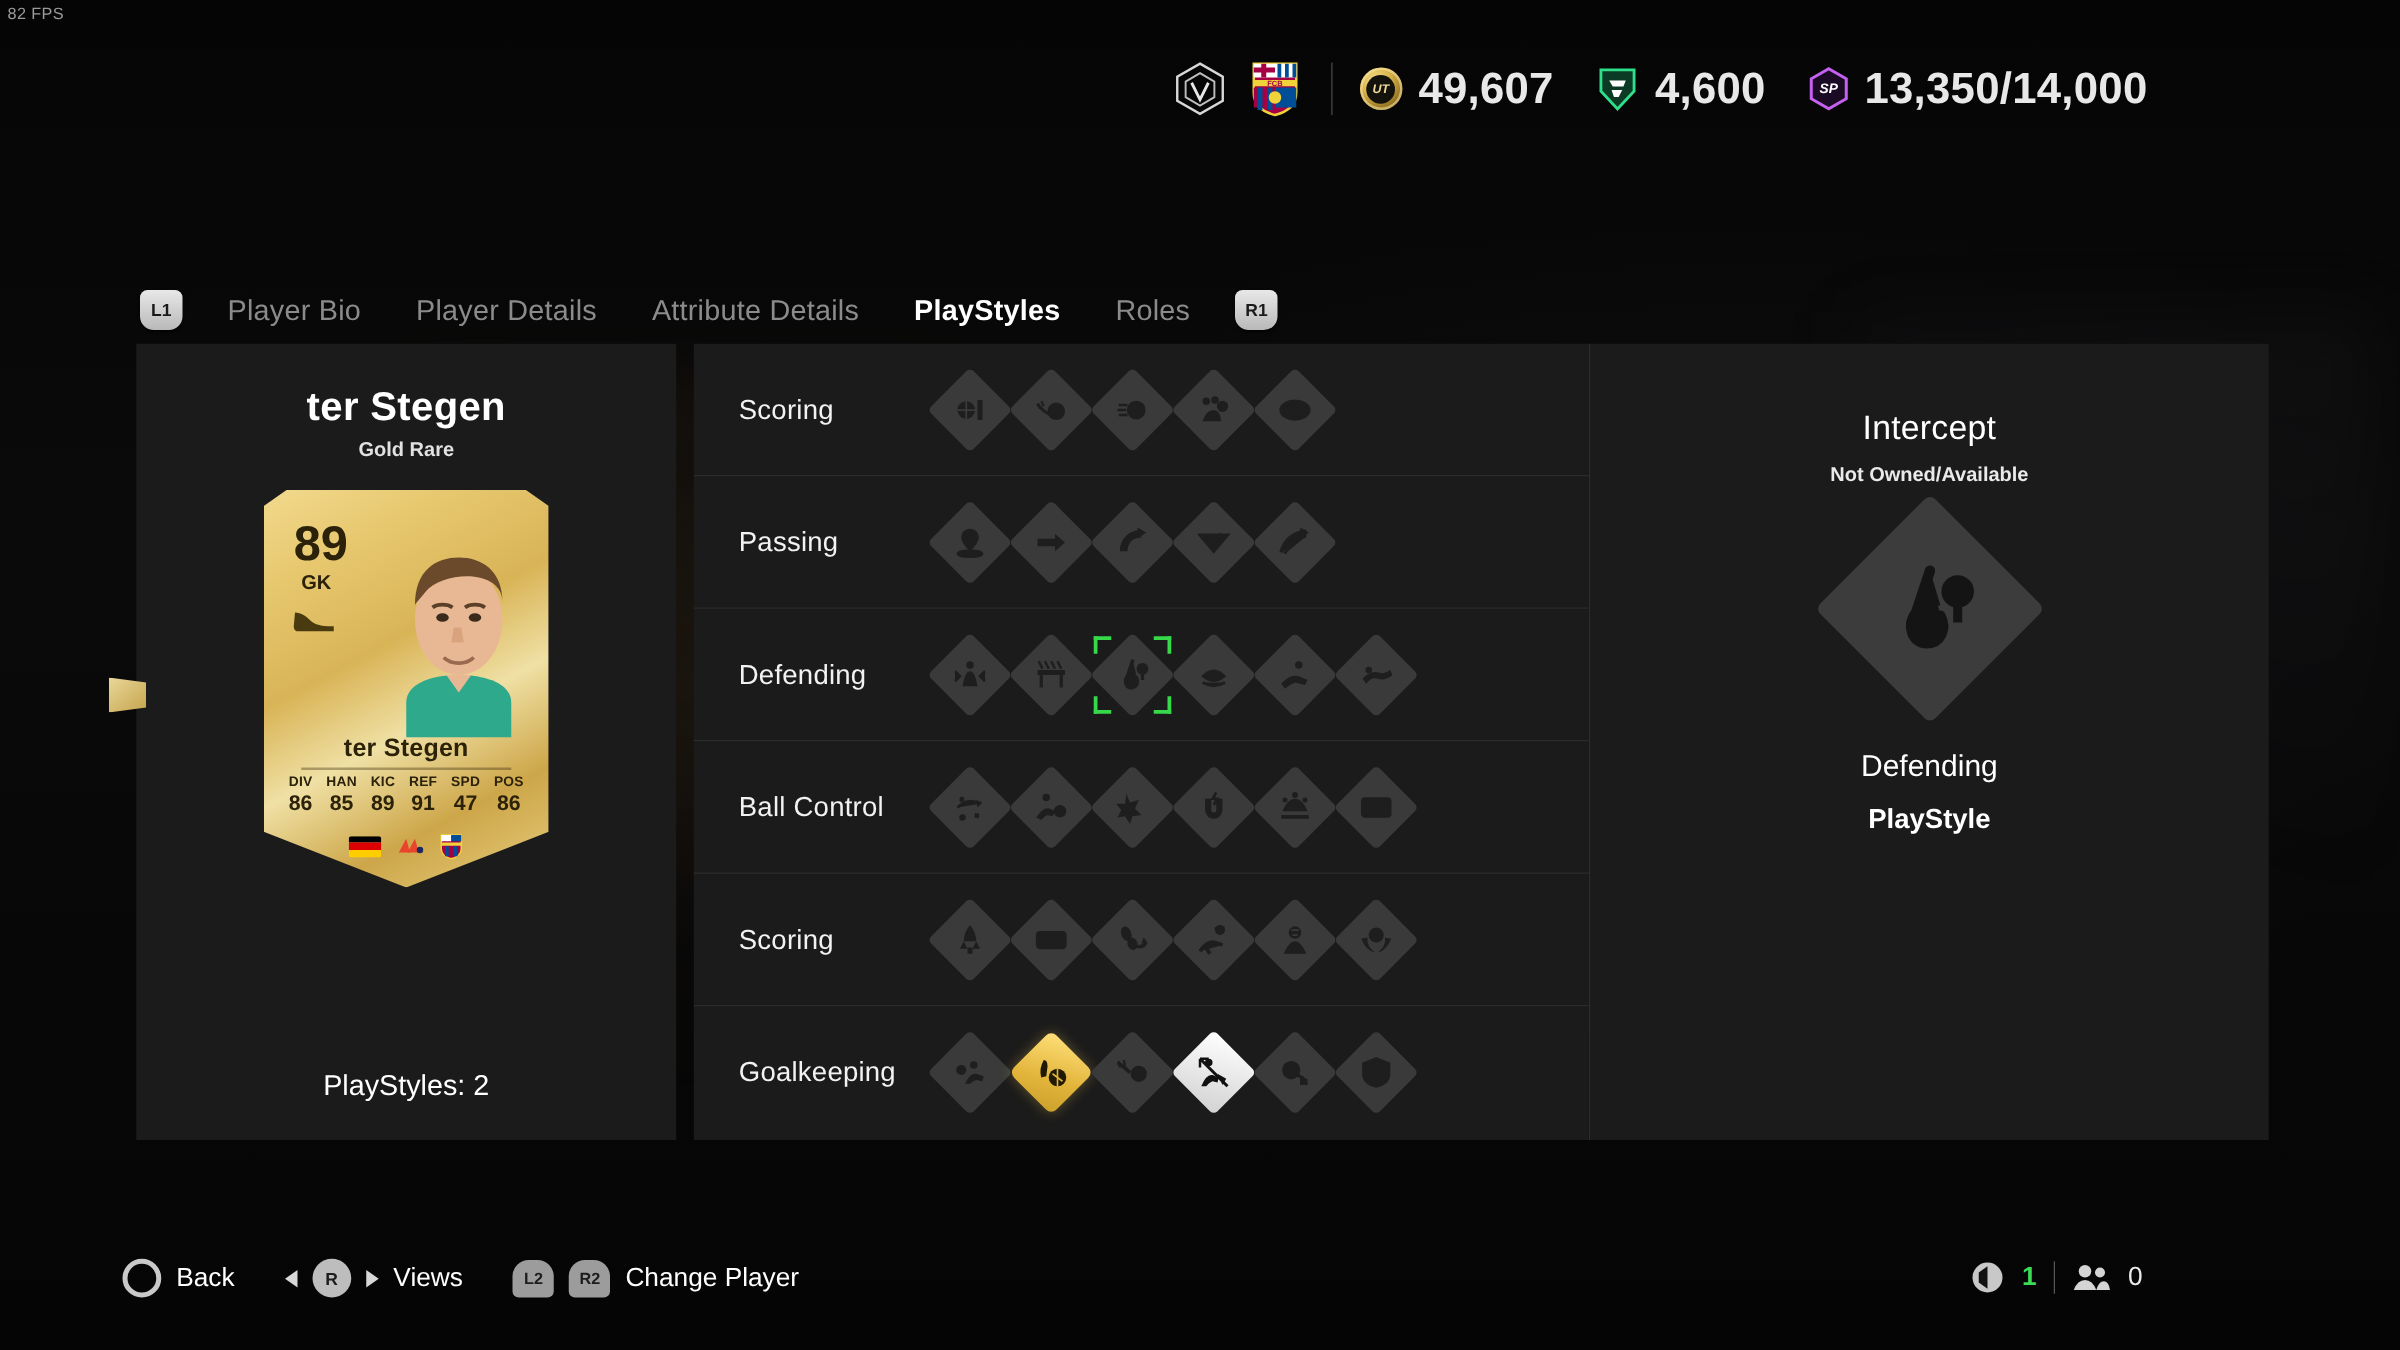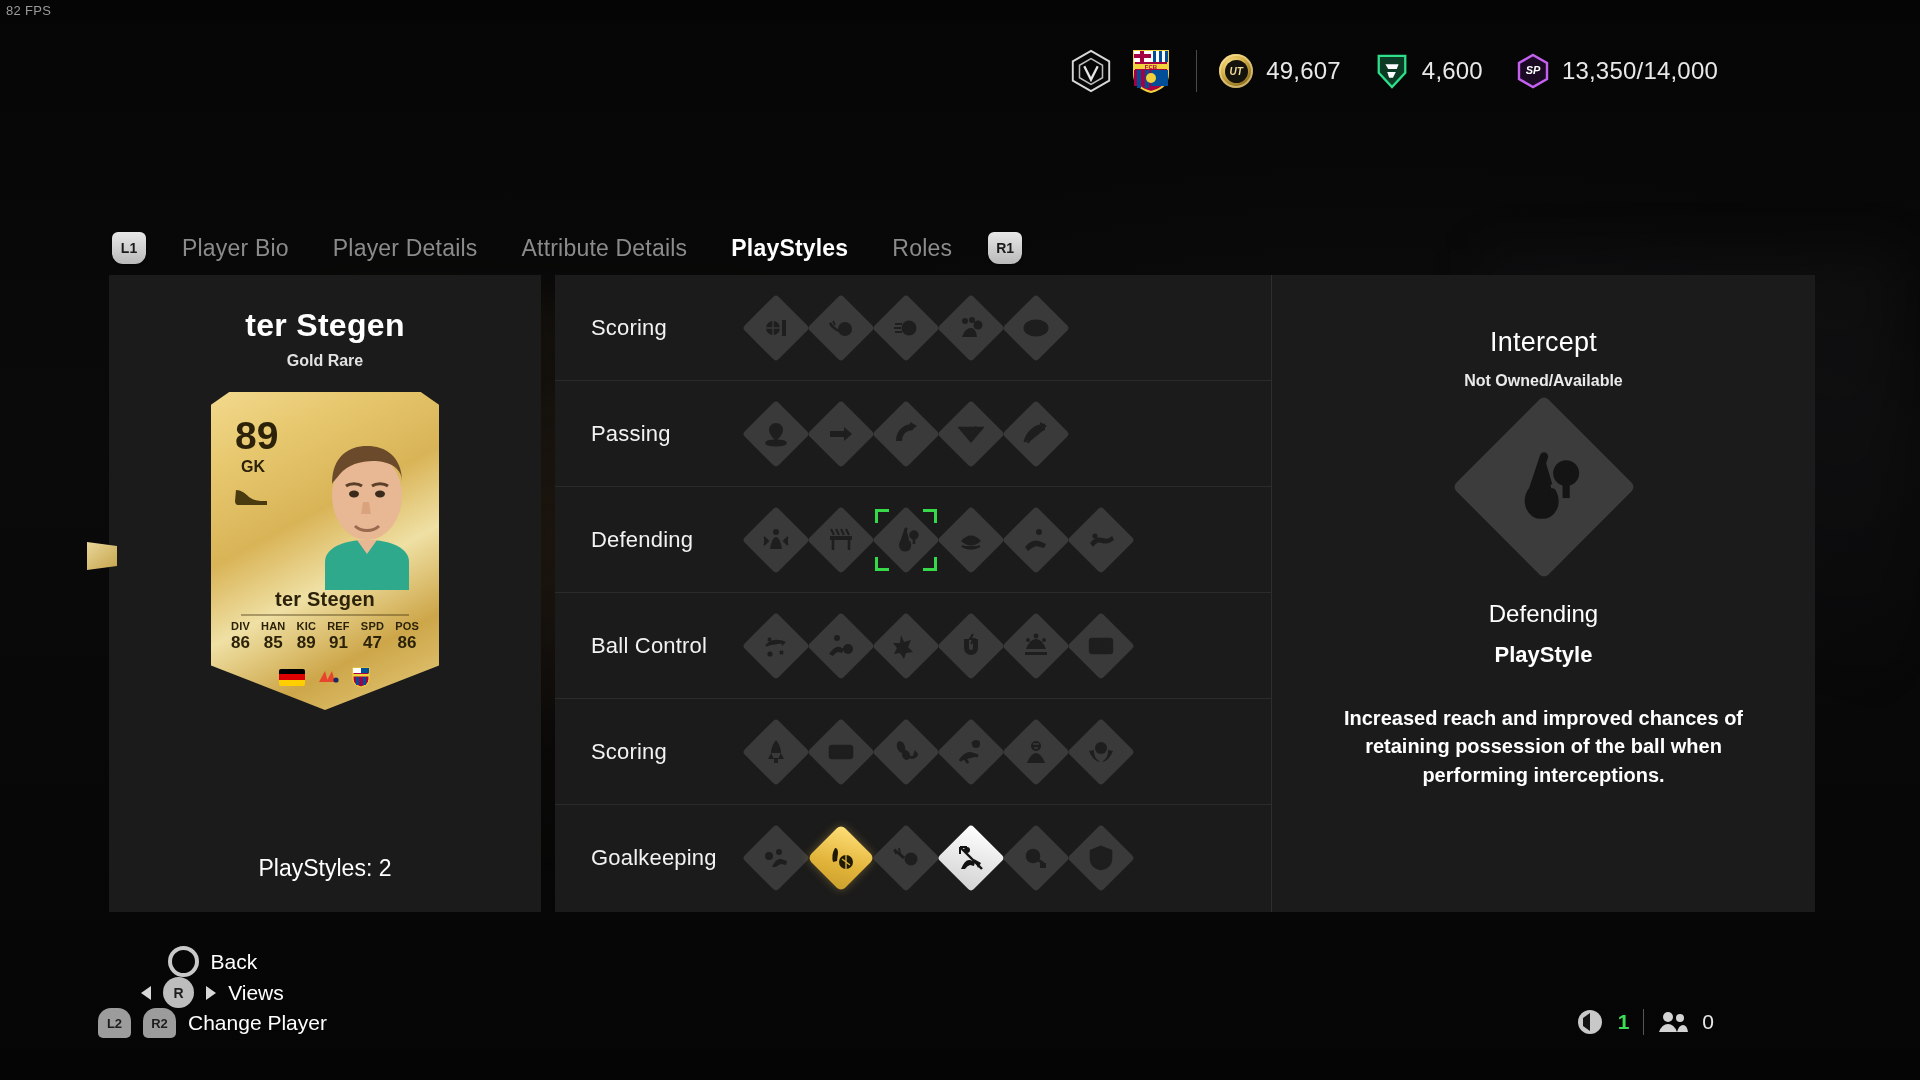--- a/index.html
+++ b/index.html
@@ -41,21 +41,21 @@
     position:absolute; right:30px; top:48px;
     display:flex; align-items:center; gap:0;
   }
   .badge-group{ display:flex; align-items:center; gap:14px; margin-right:18px; }
   .club-logo{ width:46px; height:46px; }
   .divider-v{
     width:1px; height:42px; background:#4a4a4a; margin:0 22px 0 4px;
   }
   .cur{ display:flex; align-items:center; gap:13px; margin-right:34px; }
   .cur:last-child{ margin-right:0; }
-  .cur-val{ font-size:24px; color:#e8e8e8; letter-spacing:.2px; font-weight:400; }
+  .cur-val{ font-size:35px; color:#e8e8e8; letter-spacing:.2px; font-weight:700; }
 
   .coin-ico{
     width:34px;height:34px;border-radius:50%;
     background:radial-gradient(circle at 36% 30%, #f4dd8a 0%, #d9b44a 38%, #8a6a1c 75%, #5c4410 100%);
     display:flex;align-items:center;justify-content:center;
     box-shadow:inset 0 0 0 2px rgba(255,235,170,.55);
   }
   .coin-in{
     width:23px;height:23px;border-radius:50%;background:#14120c;
     display:flex;align-items:center;justify-content:center;
@@ -205,21 +205,21 @@
   .d-dia svg{ transform:rotate(-45deg); }
   .d-dia svg *{ fill:#141414; }
   .d-cat{ text-align:center; margin-top:48px; font-size:24px; color:#fff;}
   .d-type{ text-align:center; margin-top:14px; font-size:22px; font-weight:bold; color:#fff;}
   .d-desc{
     margin:36px 46px 0; text-align:center; font-size:20px; font-weight:bold;
     line-height:1.42; color:#fff;
   }
 
   
-  .botbar{ position:absolute; left:98px; bottom:42px; display:flex; align-items:center; gap:0;flex-direction:column;}
+  .botbar{ position:absolute; left:98px; bottom:42px; display:flex; align-items:center; gap:0;}
   .bb-item{ display:flex; align-items:center; gap:12px; margin-right:40px;}
   .bb-label{ font-size:21px; color:#fff; }
   .btn-circle{
     width:31px;height:31px;border-radius:50%;
     border:4px solid #c9c9c9; background:transparent;
   }
   .stick{
     width:31px;height:31px;border-radius:50%;background:#bdbdbd;color:#1d1d1d;
     font-size:14px;font-weight:bold;display:flex;align-items:center;justify-content:center;
   }
@@ -761,21 +761,20 @@
             <svg width="72" height="72" viewBox="0 0 26 26">
               <path d="M13 2 L9 14 C6 18 8 23 12 23 C16 23 18 19 16 15" stroke="#141414" stroke-width="3" fill="none" stroke-linecap="round"></path>
               <path d="M13 2 L16 12 L10 13 Z" fill="#141414"></path>
               <circle cx="21" cy="8" r="3.4" fill="none" stroke="#141414" stroke-width="2.6"></circle>
               <path d="M21 11 v6" stroke="#141414" stroke-width="2.6"></path>
             </svg>
           </div>
         </div>
         <div class="d-cat">Defending</div>
         <div class="d-type">PlayStyle</div>
-        <div class="d-desc">Increased reach and improved chances of retaining possession of the ball when performing interceptions.</div>
       </div>
     </div>
   </div>
 
   <div class="botbar">
     <div class="bb-item">
       <div class="btn-circle"></div>
       <div class="bb-label">Back</div>
     </div>
     <div class="bb-item">

